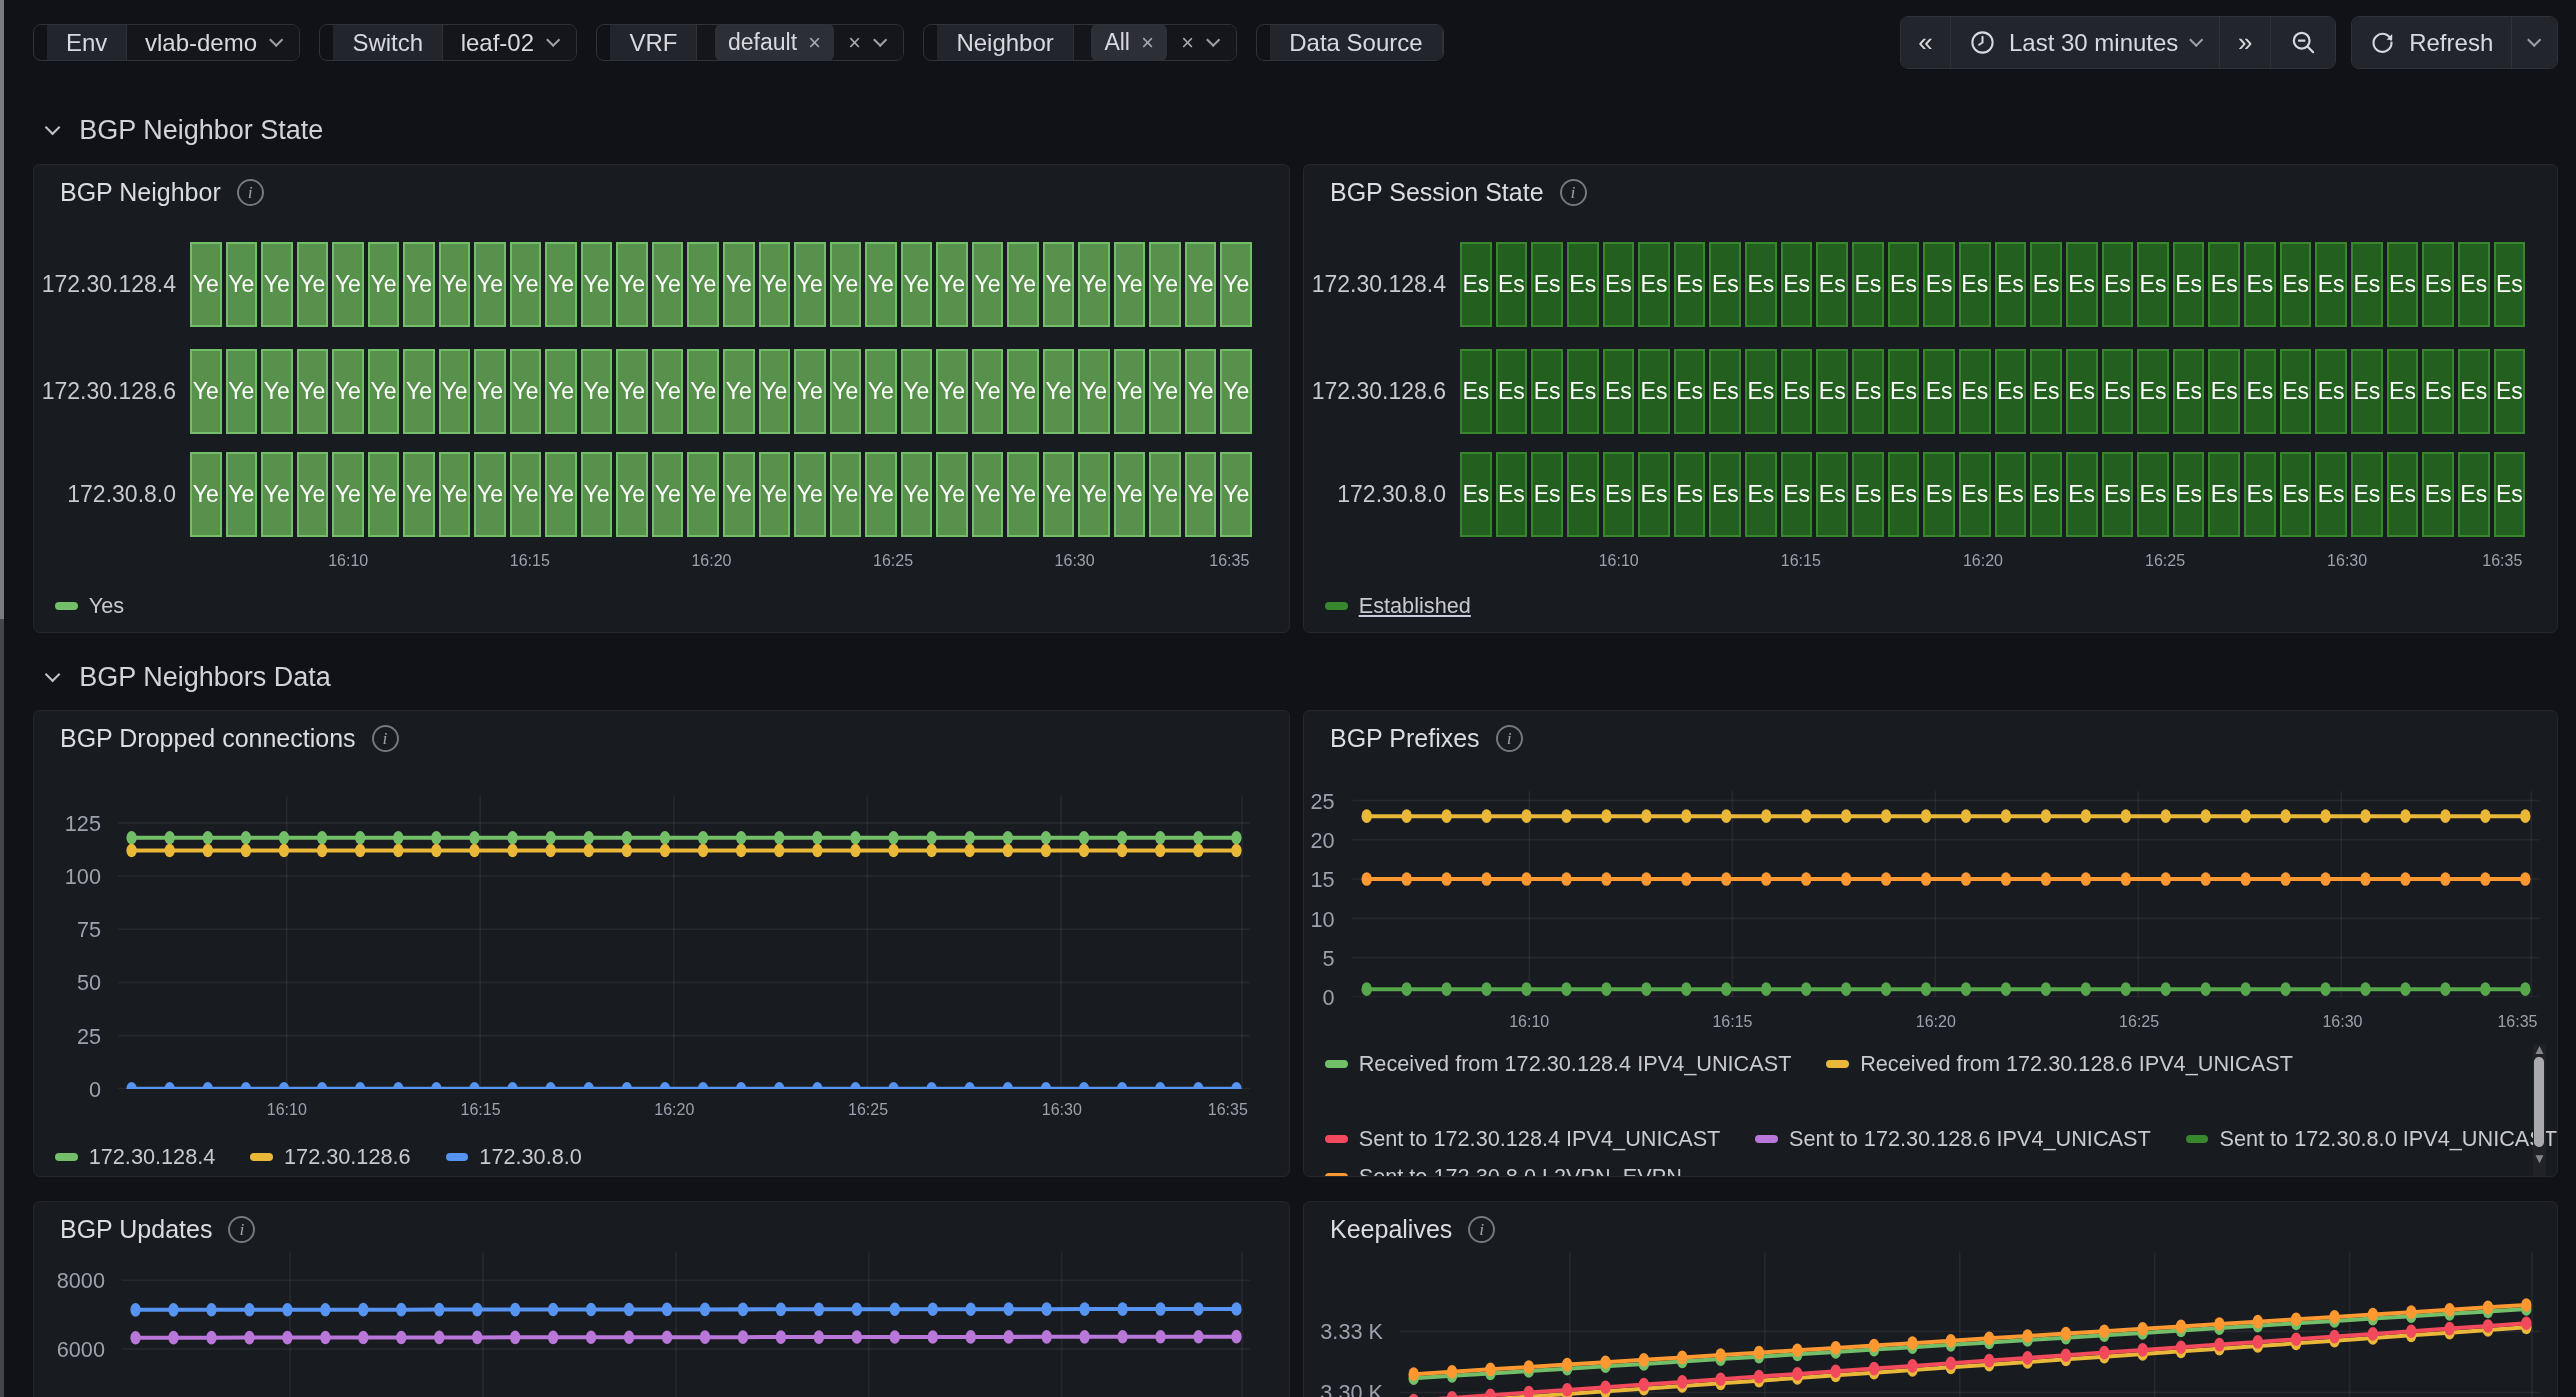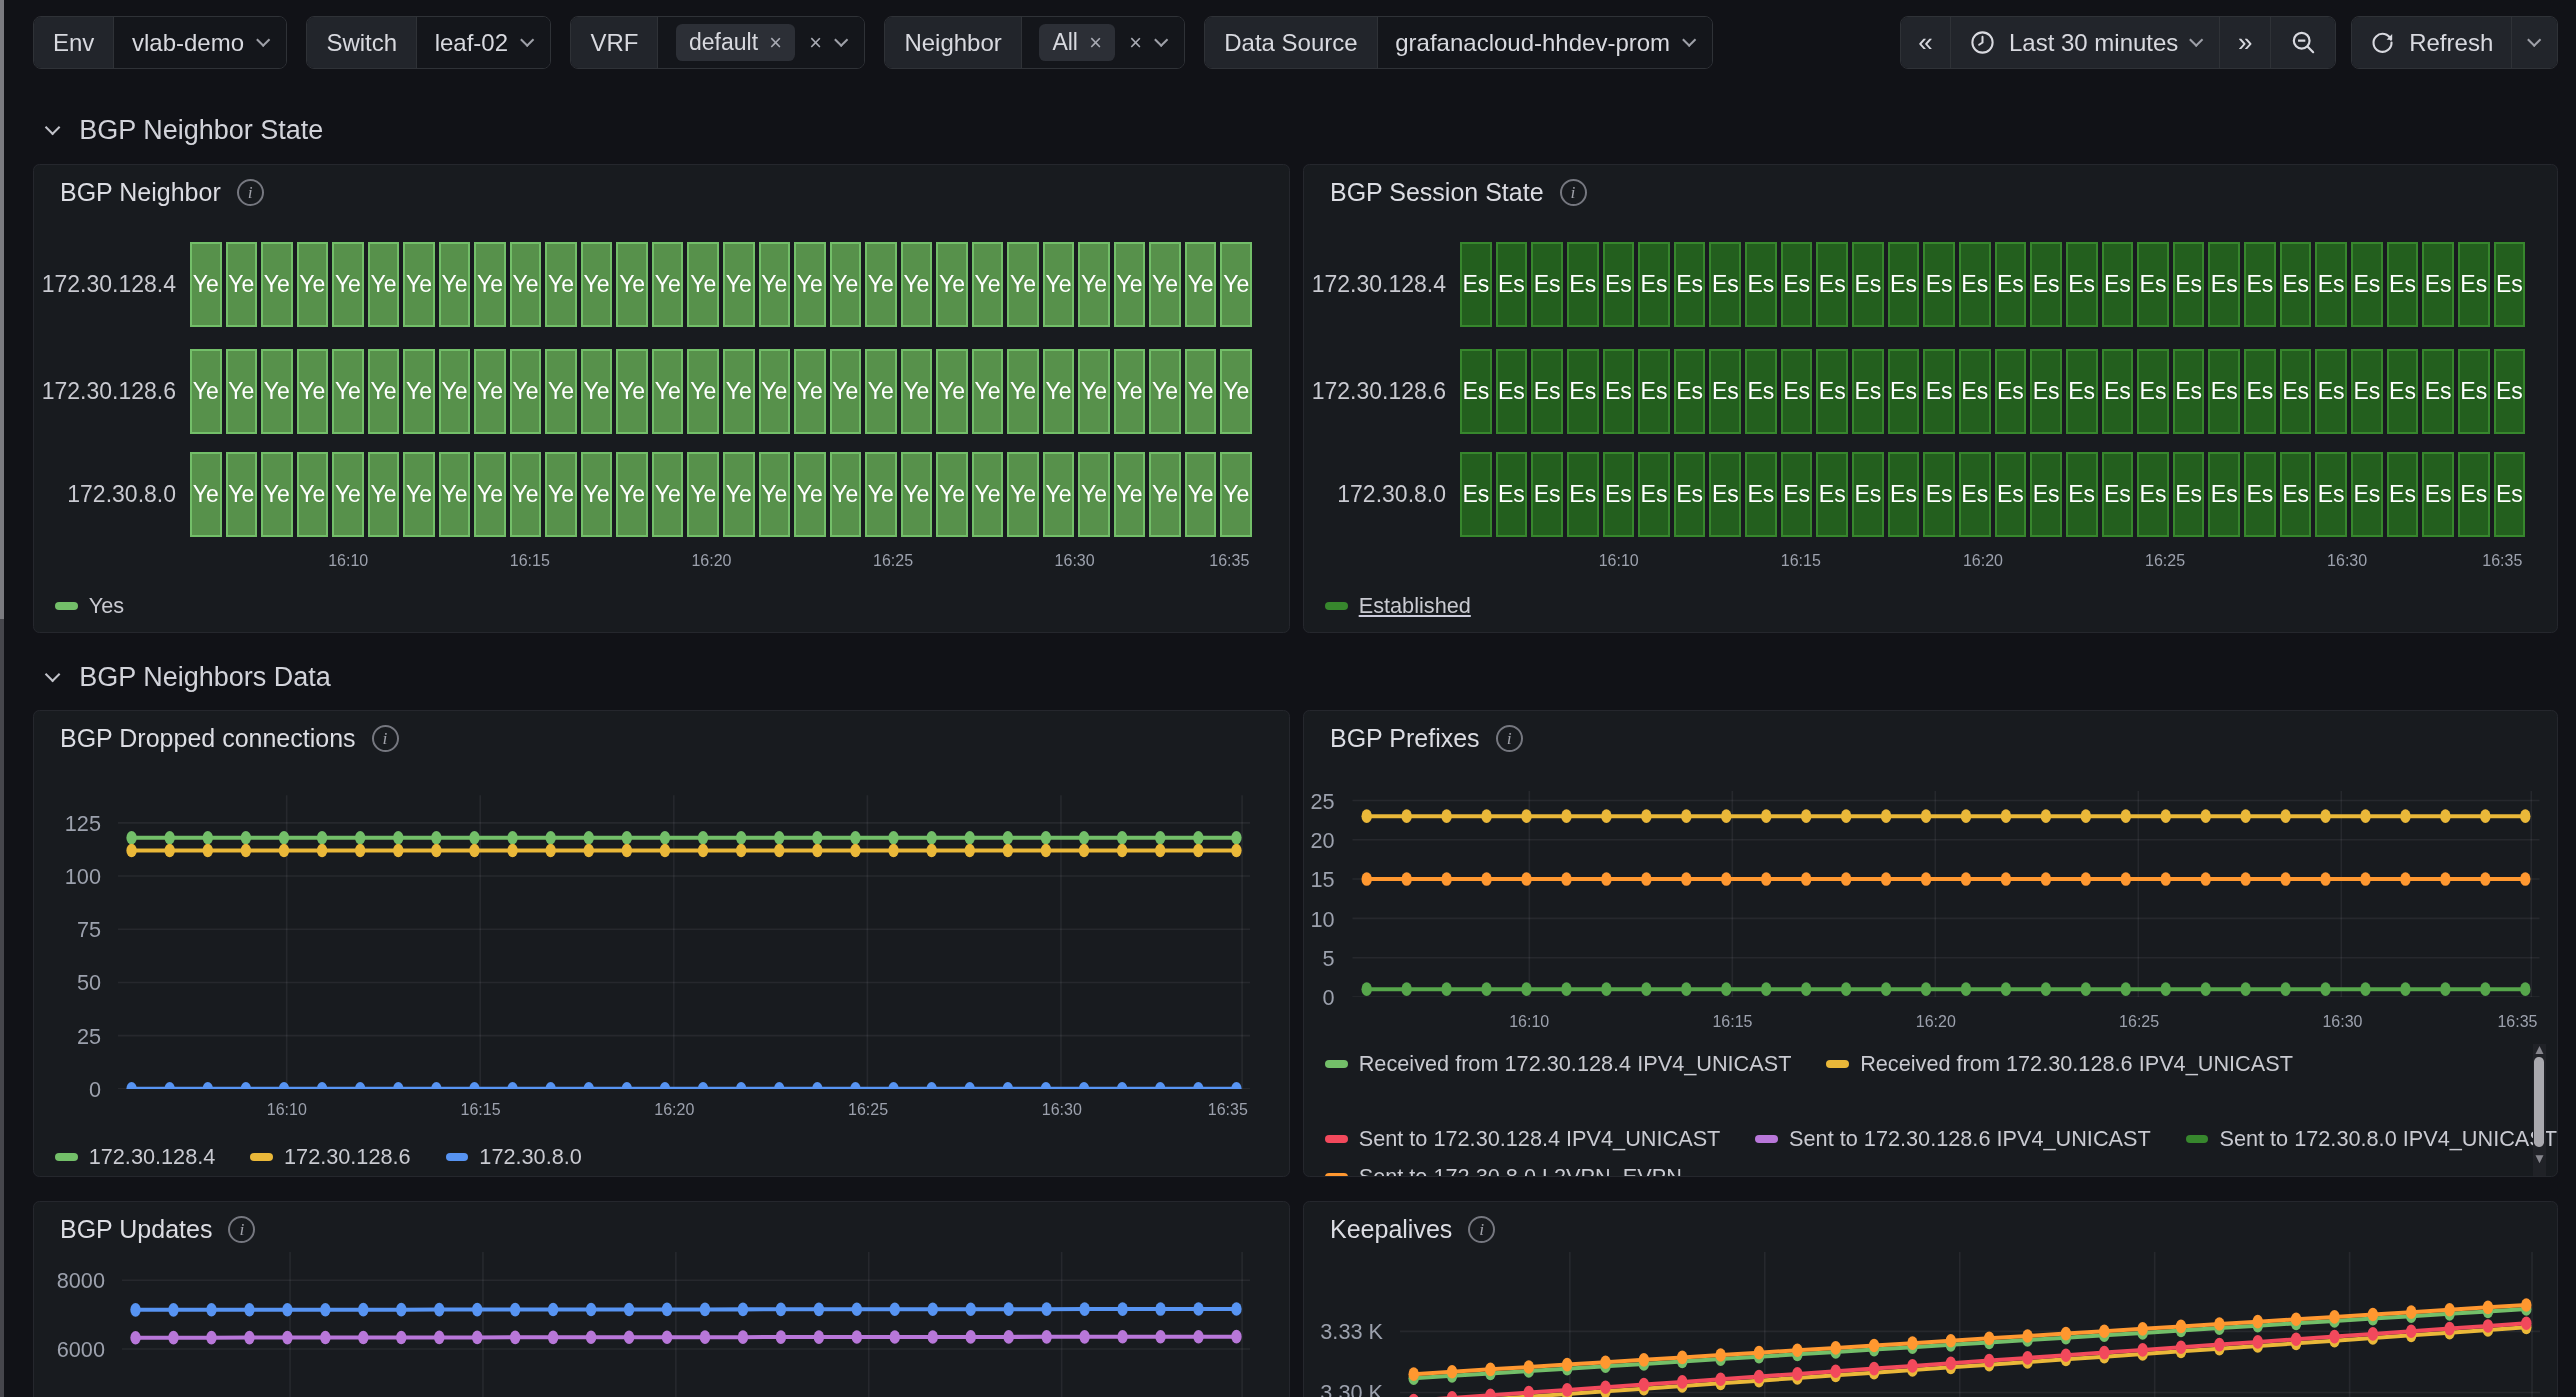--- a/index.html
+++ b/index.html
@@ -6,21 +6,21 @@
   html,body { width:2576px; height:1397px; overflow:hidden; }
   body { background:#111217; font-family:"Liberation Sans", sans-serif; position:relative; color:#CCCCDC; }
 
   
   .left-strip { position:absolute; left:0; top:0; width:4px; height:100%; background:#46464c; z-index:60; }
   .left-strip .thumb { position:absolute; left:0; top:0; width:100%; height:619px; background:#7b7b80; }
 
   
   .toolbar { position:absolute; left:33px; top:16px; right:17.6px; height:53px; display:flex; justify-content:space-between; align-items:center; }
   .filters { display:flex; gap:19px; }
-  .fgroup { display:flex; height:53px; border:1.6px solid #2F3237; border-radius:8px; overflow:hidden; background:#111217; }
+  .fgroup { display:flex; height:37px; border:1.6px solid #2F3237; border-radius:8px; overflow:hidden; background:#111217;padding-left:13px; }
   .flabel { background:#22252B; padding:0 19px; display:flex; align-items:center; font-size:24px; color:#D8D9DF; border-right:1.6px solid #2F3237; white-space:nowrap; }
   .fvalue { background:#14161B; padding:0 17.6px; display:flex; align-items:center; gap:14.4px; font-size:24px; color:#D8D9DF; white-space:nowrap; }
   .pill { background:#2C2F36; border-radius:6.4px; padding:4.8px 13px; display:flex; gap:11.2px; align-items:center; font-size:23px; color:#D8D9DF; }
   .xmark { color:#A8AAB3; font-size:21.7px; line-height:1; }
   .chev { width:10.4px; height:10.4px; border-right:2.4px solid #9EA0A8; border-bottom:2.4px solid #9EA0A8; transform:rotate(45deg); margin-top:-5.6px; flex:none; }
 
   .time-controls { display:flex; gap:14.4px; }
   .btn-group { display:flex; height:53px; border:1.6px solid #2F3237; border-radius:8px; overflow:hidden; }
   .btn-group button { background:#22252B; border:none; border-right:1.6px solid #2F3237; color:#D8D9DF; font-size:24px; display:flex; align-items:center; gap:13px; padding:0 17.6px; font-family:inherit; cursor:pointer; white-space:nowrap; }
   .btn-group button:last-child { border-right:none; }
@@ -89,24 +89,20 @@
           <span class="pill">
             <span>All</span>
             <span class="xmark">×</span>
           </span>
           <span class="xmark">×</span>
           <span class="chev"></span>
         </div>
       </div>
       <div class="fgroup">
         <div class="flabel">Data Source</div>
-        <div class="fvalue">
-          <span>grafanacloud-hhdev-prom</span>
-          <span class="chev"></span>
-        </div>
       </div>
     </div>
   <div class="time-controls">
     <div class="btn-group">
       <button>
           <span class="glyph">«</span>
         </button>
       <button>
         <svg width="27" height="27" viewBox="0 0 24 24">
             <circle cx="12" cy="12" r="9" fill="none" stroke="#D8D9DF" stroke-width="1.8"></circle>

